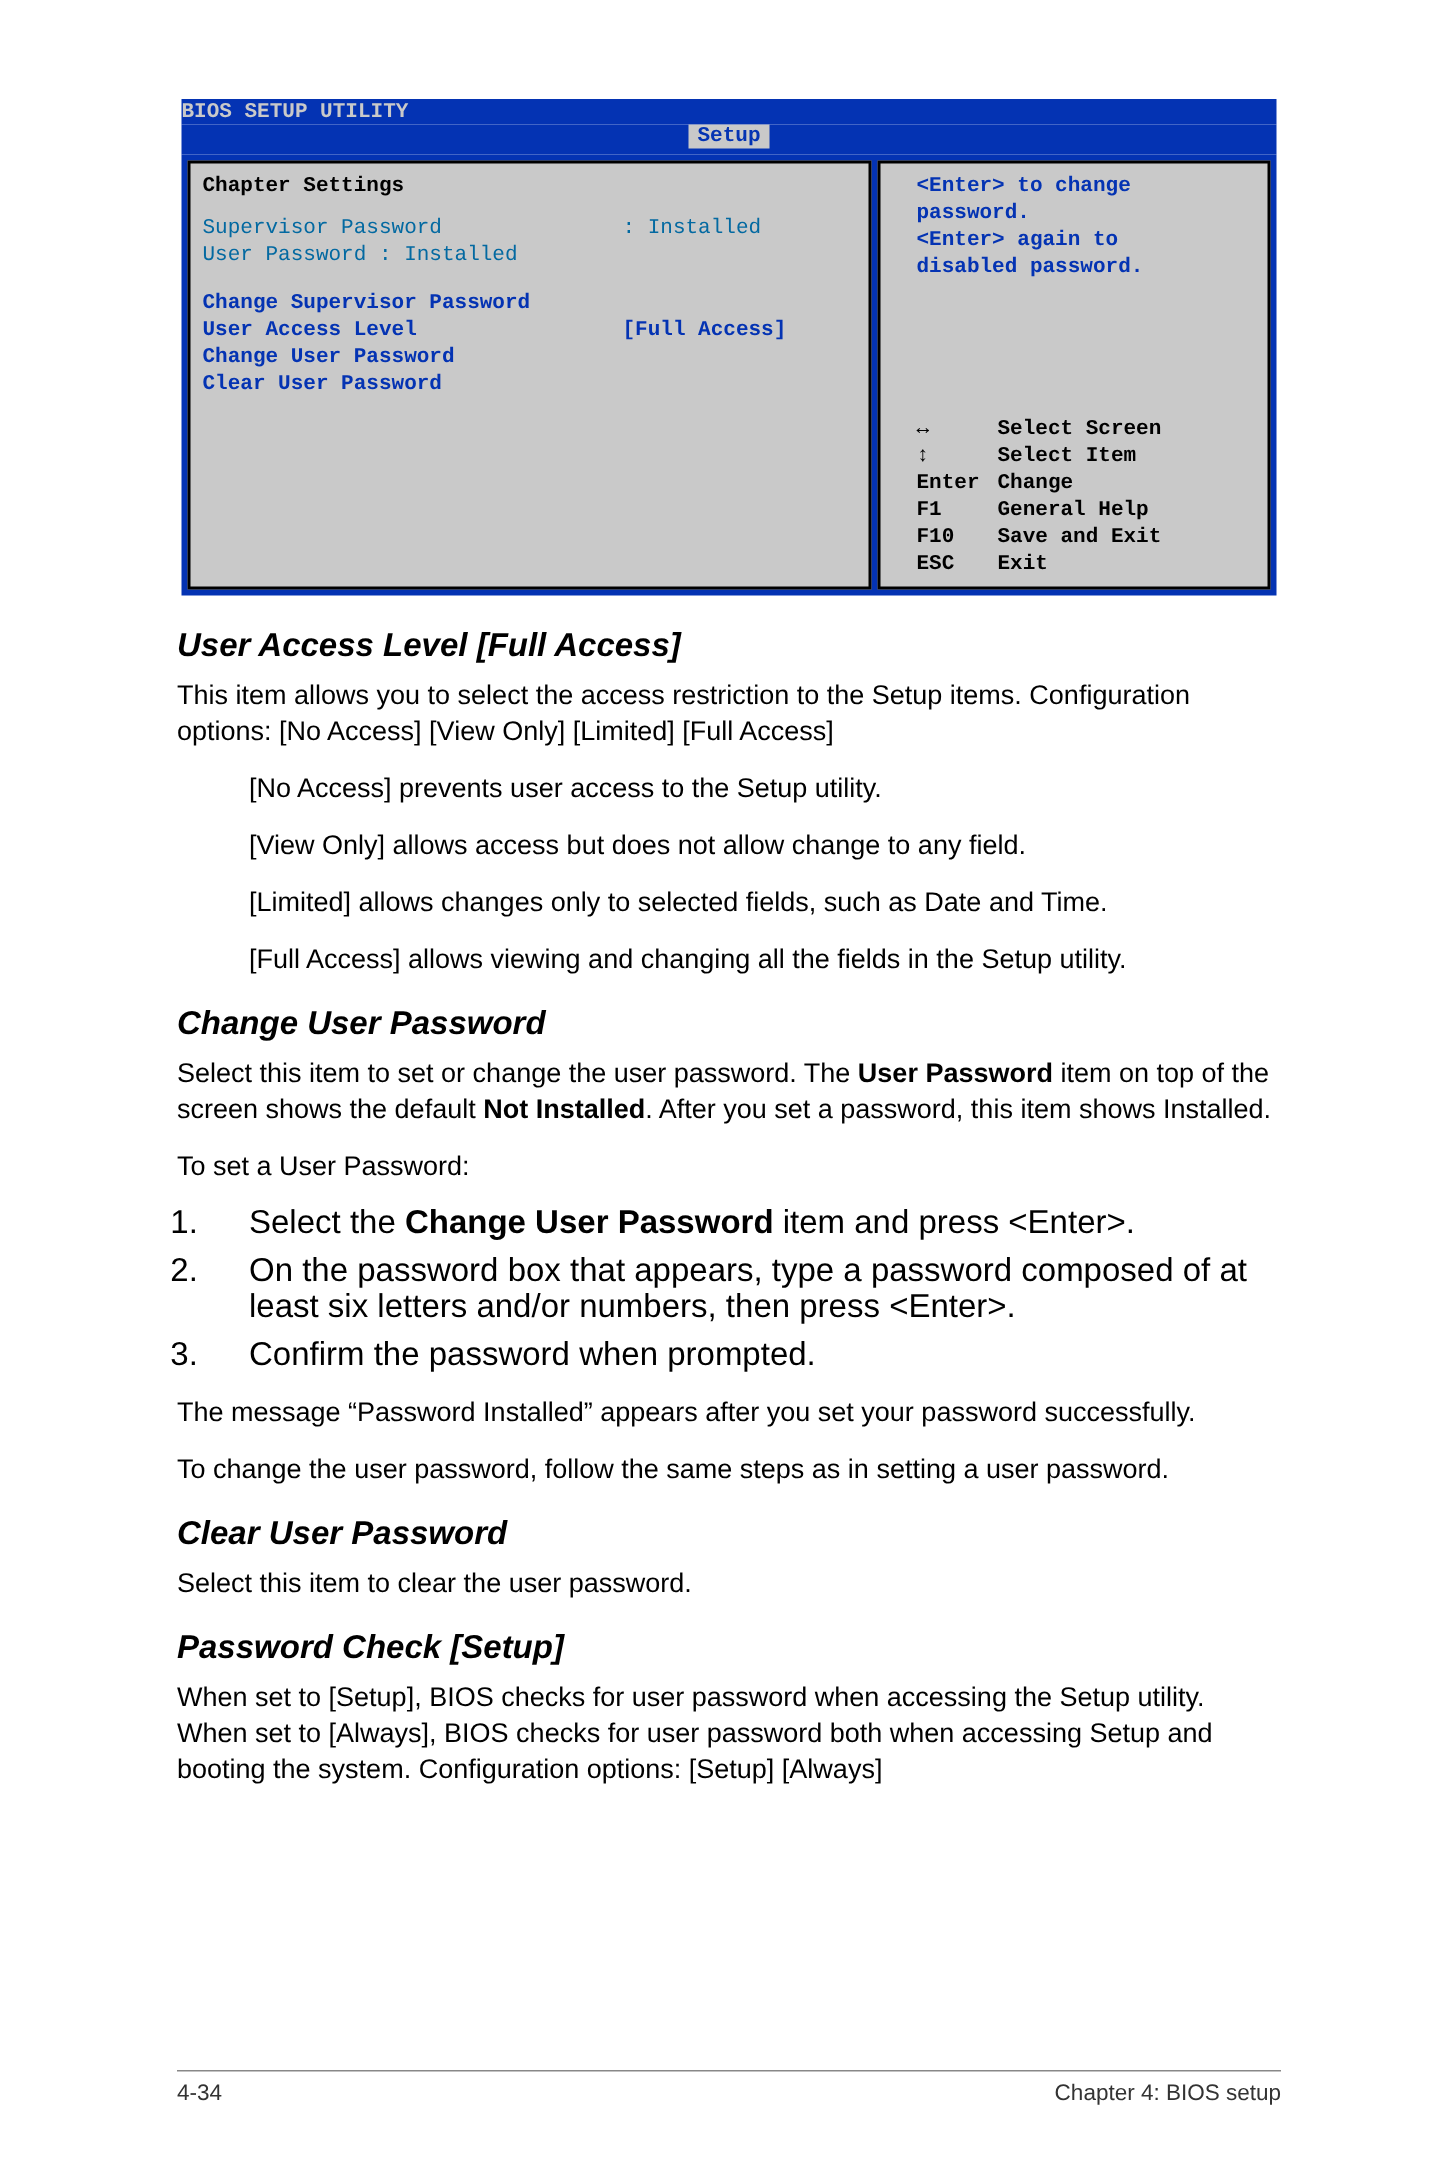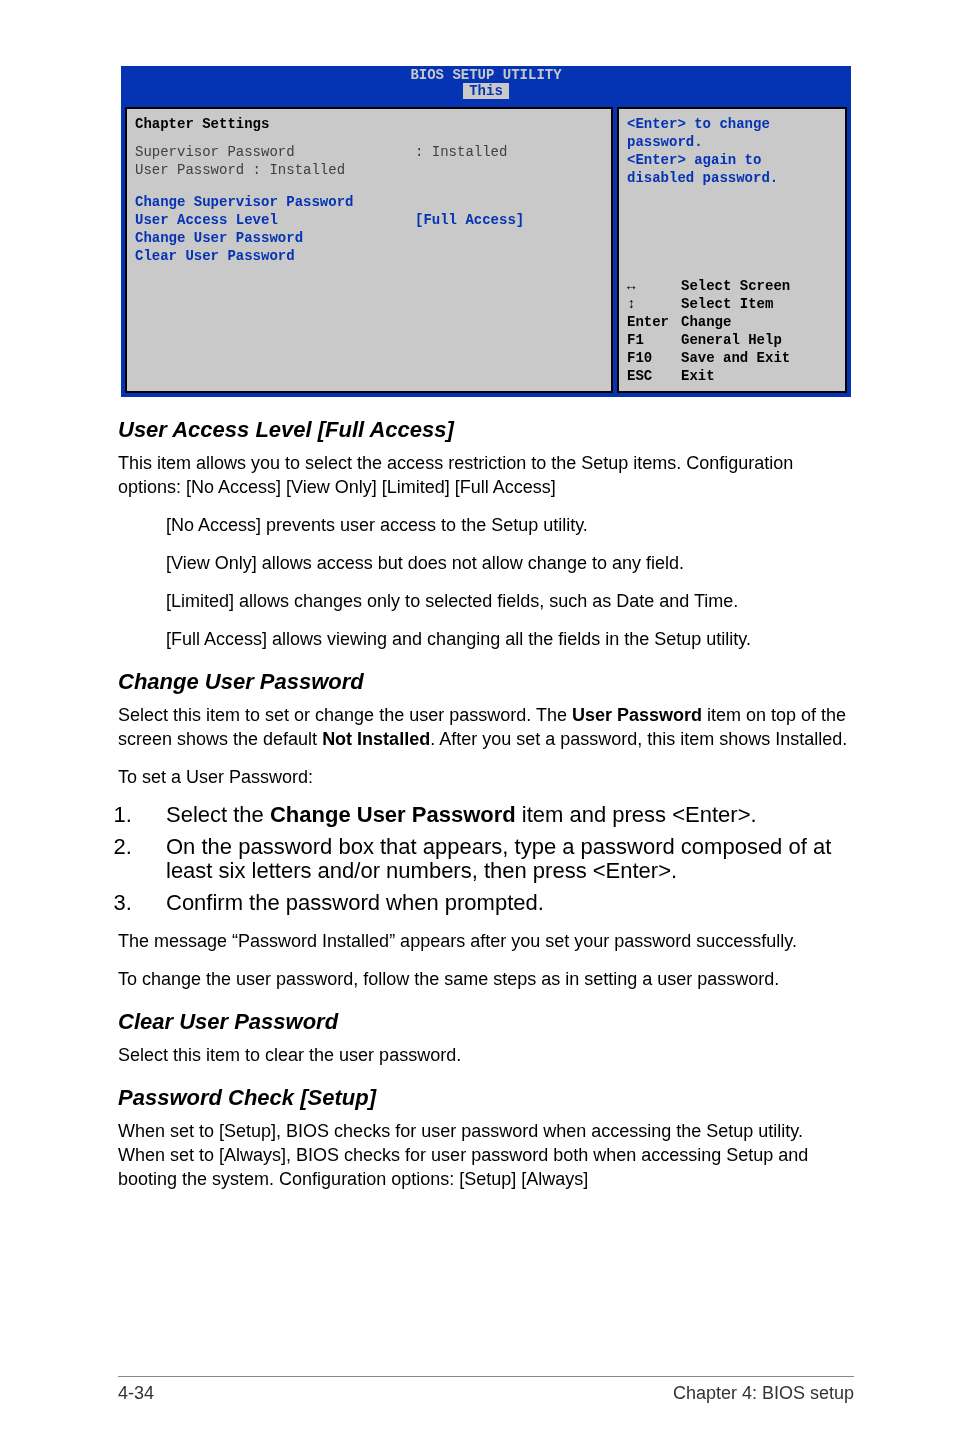--- a/index.html
+++ b/index.html
@@ -23,21 +23,20 @@
     margin: 0 auto 20px auto;
     font-family: "Consolas", "Courier New", monospace;
     font-size: 14px;
     letter-spacing: 0;
     color: #000;
   }
   .bios-titlebar {
     background: #0433b3;
     color: #c9c9c9;
     font-weight: bold;
-    text-align: center;
     padding: 2px 0 0 0;
     line-height: 15px;
   }
   .bios-tabbar {
     background: #0433b3;
     text-align: center;
     padding: 0 0 4px 0;
   }
   .bios-tab {
     display: inline-block;
@@ -56,33 +55,33 @@
     flex: 1;
     background: #c9c9c9;
     border: 2px solid #000;
     padding: 6px 8px 60px 8px;
     line-height: 18px;
   }
   .bios-right {
     width: 210px;
     background: #c9c9c9;
     border: 2px solid #000;
-    padding: 6px 8px;
+    padding: 6px 24px;
     margin-left: 4px;
     line-height: 18px;
   }
   .bios-left .row { display: flex; }
   .bios-left .row .lbl { width: 280px; }
   .bios-left .row .val { flex: 1; }
   .bios-heading {
     font-weight: bold;
     color: #000;
     margin-bottom: 4px;
   }
-  .gray { color: #404040; }
+  .gray { color: #0369a1; }
   .blue { color: #0433b3; }
   .bold { font-weight: bold; }
   .bios-help { color: #0433b3; font-weight: bold; }
   .bios-nav {
     margin-top: 90px;
     font-weight: bold;
     color: #000;
   }
   .bios-nav .kline { display: flex; }
   .bios-nav .kline .k { width: 54px; }
@@ -119,36 +118,36 @@
     margin-bottom: 8px;
     line-height: 24px;
   }
   .footer {
     position: absolute;
     bottom: 34px;
     left: 118px;
     right: 100px;
     border-top: 1px solid #888;
     padding-top: 6px;
-    font-size: 18px;
+    font-size: 15px;
     display: flex;
     justify-content: space-between;
     color: #333;
   }
   .b { font-weight: bold; }
 </style>
 </head>
 <body>
 
 <div class="page">
 
   <div class="bios-wrap">
     <div class="bios-titlebar">BIOS SETUP UTILITY</div>
     <div class="bios-tabbar">
-      <span class="bios-tab">This</span>
+      <span class="bios-tab">Setup</span>
     </div>
     <div class="bios-body">
       <div class="bios-left">
         <div class="bios-heading">Chapter Settings</div>
         <div style="height:6px"></div>
         <div class="row gray">
           <span class="lbl">Supervisor Password </span>
           <span class="val">: Installed</span>
         </div>
         <div class="row gray">

